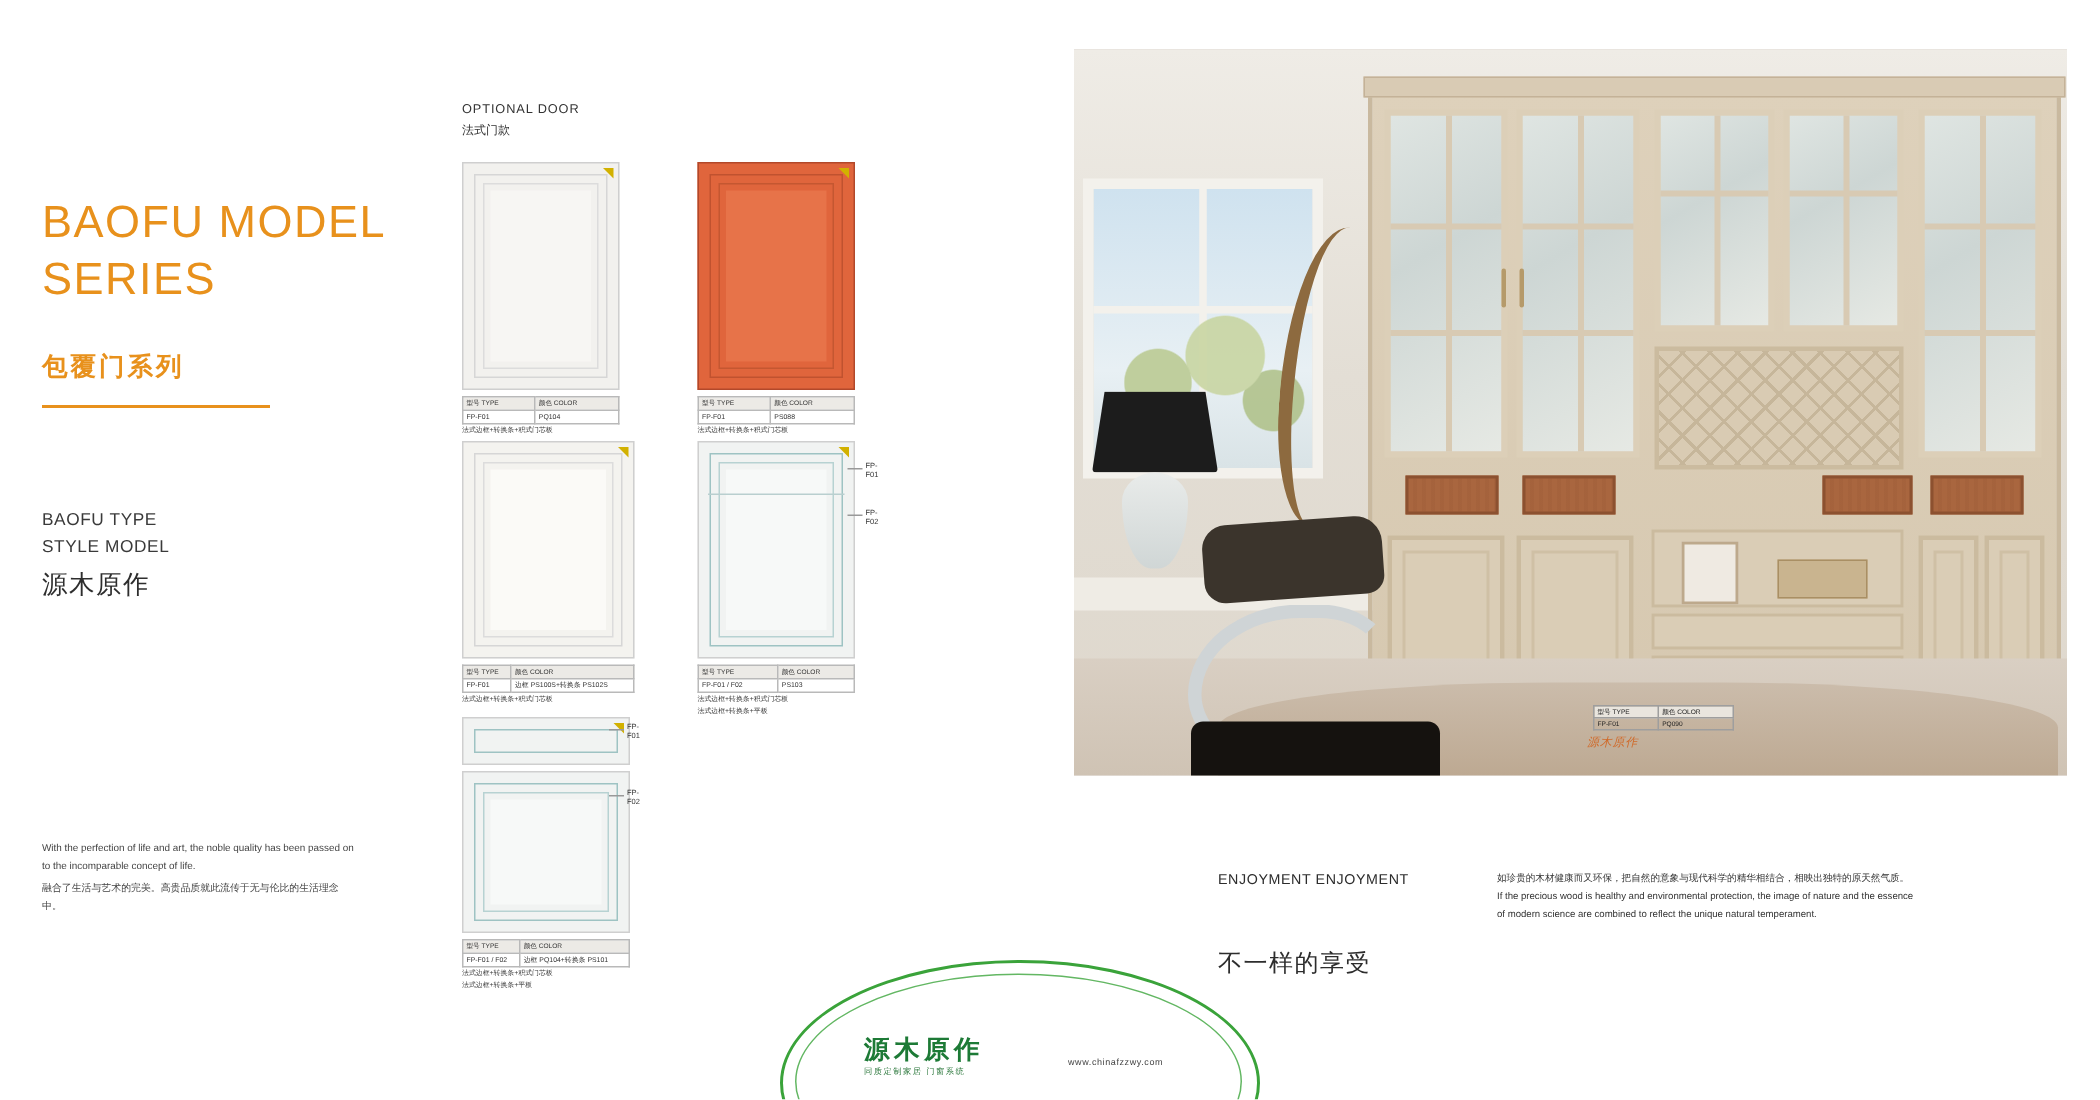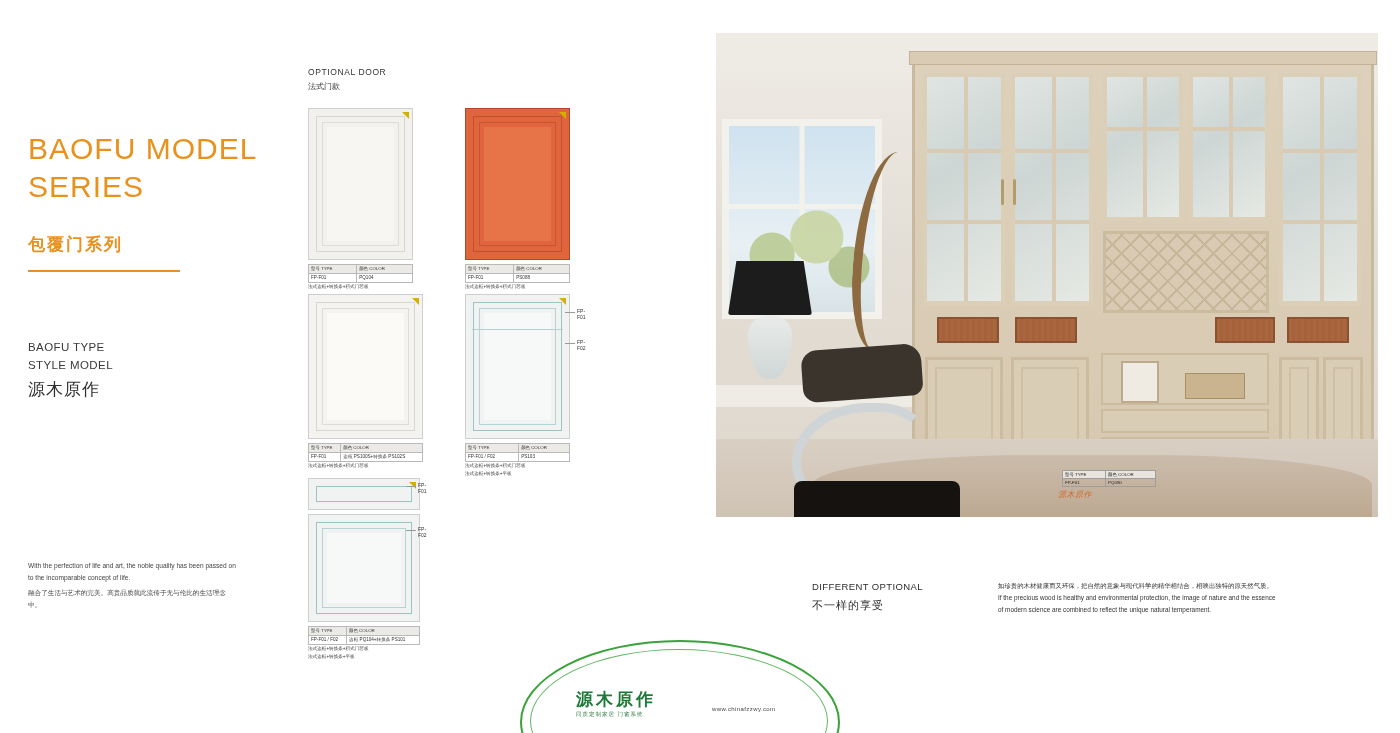--- a/index.html
+++ b/index.html
@@ -397,22 +397,22 @@
     position: absolute;
     left: 812px;
     top: 581px;
     font-size: 9.5px;
     letter-spacing: .4px;
     color: #2d2d2d;
   }
   .diff-cn {
     position: absolute;
     left: 812px;
-    top: 598px;
-    font-size: 11px;
+    top: 632px;
+    font-size: 16px;
     color: #2d2d2d;
     letter-spacing: 1px;
   }
   .diff-body {
     position: absolute;
     left: 998px;
     top: 580px;
     width: 386px;
     font-size: 6.4px;
     line-height: 1.9;
@@ -692,21 +692,21 @@
     </tr>
     <tr>
       <td>FP-F01</td>
       <td>PQ090</td>
     </tr>
   </tbody>
     </table>
 </div>
 <div class="photo-watermark">源木原作</div>
 
-<div class="diff-en">DIFFERENT OPTIONAL</div>
+<div class="diff-en">ENJOYMENT ENJOYMENT</div>
 <div class="diff-cn">不一样的享受</div>
 <div class="diff-body">
   <div>如珍贵的木材健康而又环保，把自然的意象与现代科学的精华相结合，相映出独特的原天然气质。</div>
   <div>If the precious wood is healthy and environmental protection, the image of nature and the essence</div>
   <div>of modern science are combined to reflect the unique natural temperament.</div>
 </div>
 
 <div class="logo-wrap">
   <div class="logo-ring"></div>
   <div class="logo-ring inner"></div>

